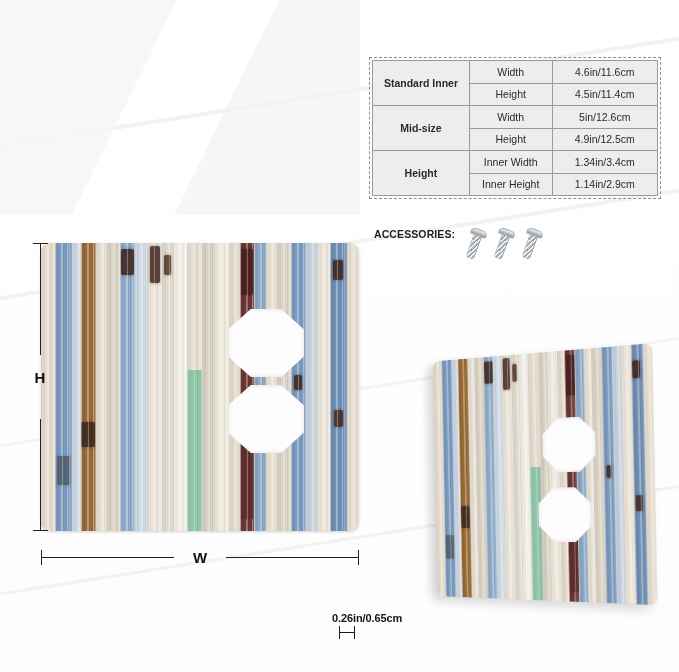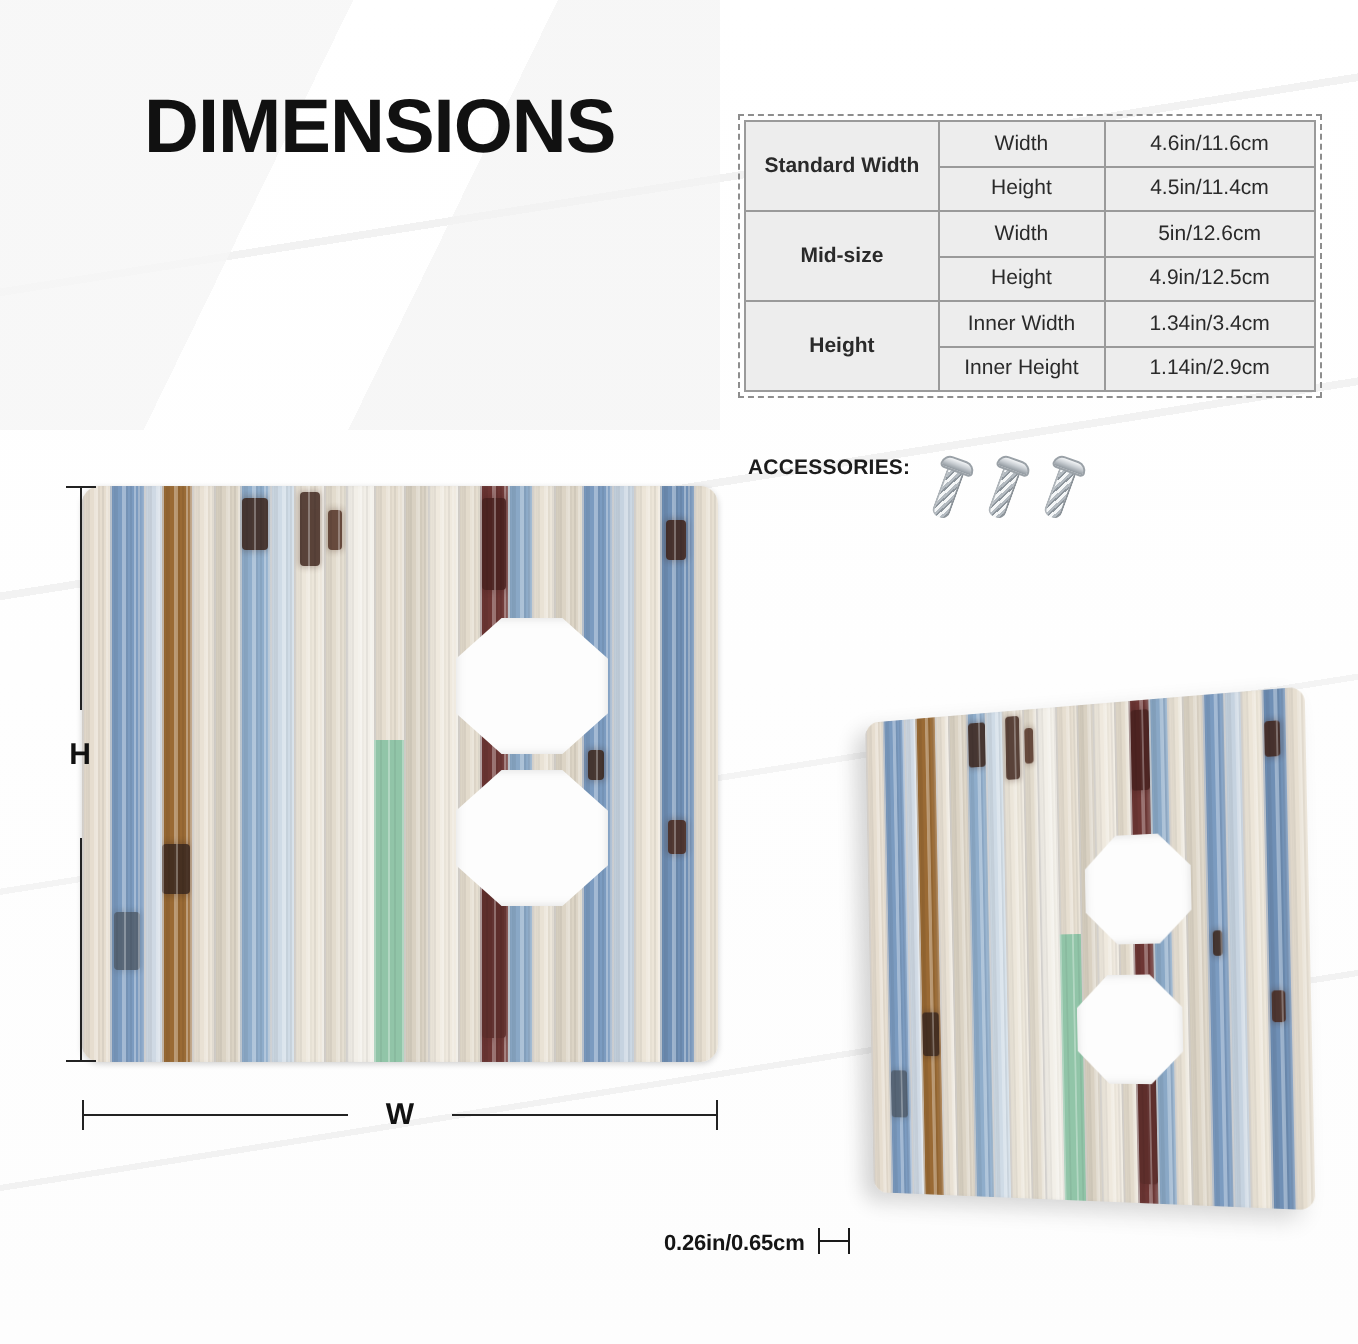--- a/index.html
+++ b/index.html
@@ -131,42 +131,41 @@
     position:absolute; inset:0;
     transform:rotateY(-21deg) rotateZ(-1.2deg);
     transform-origin:100% 50%;
     border-radius:8px;
     box-shadow:-7px 5px 12px rgba(0,0,0,.16);
   }
   #outlet-top-right{ left:129px; top:70px; width:58px; height:57px; }
   #outlet-bottom-right{ left:123px; top:143px; width:58px; height:57px; }
 
   
-  #thickness{ position:absolute; left:332px; top:612px; display:flex; align-items:flex-end; }
+  #thickness{ position:absolute; left:332px; top:612px; display:flex; align-items:flex-start;flex-direction:column; }
   #thickness-label{ font-size:11px; font-weight:bold; color:#151515; letter-spacing:-.1px; }
   #thickness-caliper{ position:relative; width:16px; height:16px; margin-left:7px; }
   #thickness-caliper .bar{ position:absolute; left:0; top:8px; width:16px; height:1px; background:#1a1a1a; }
   #thickness-caliper .cap-l{ position:absolute; left:0; top:2px; width:1px; height:13px; background:#1a1a1a; }
   #thickness-caliper .cap-r{ position:absolute; right:0; top:2px; width:1px; height:13px; background:#1a1a1a; }
 </style>
 </head>
 <body>
 
 <div id="bg-texture"></div>
 <div id="bg-sheen"></div>
 
 <div id="heading">
-  <div class="title-line second">DIMENSIONS</div>
 </div>
 
 <div id="spec-table">
   <table id="spec-grid">
     <tbody>
       <tr>
-        <td class="cat" rowspan="2">Standard Width</td>
+        <td class="cat" rowspan="2">Standard Inner</td>
         <td class="dim">Width</td>
         <td class="val">4.6in/11.6cm</td>
       </tr>
       <tr>
         <td class="dim">Height</td>
         <td class="val">4.5in/11.4cm</td>
       </tr>
       <tr>
         <td class="cat" rowspan="2">Mid-size</td>
         <td class="dim">Width</td>

